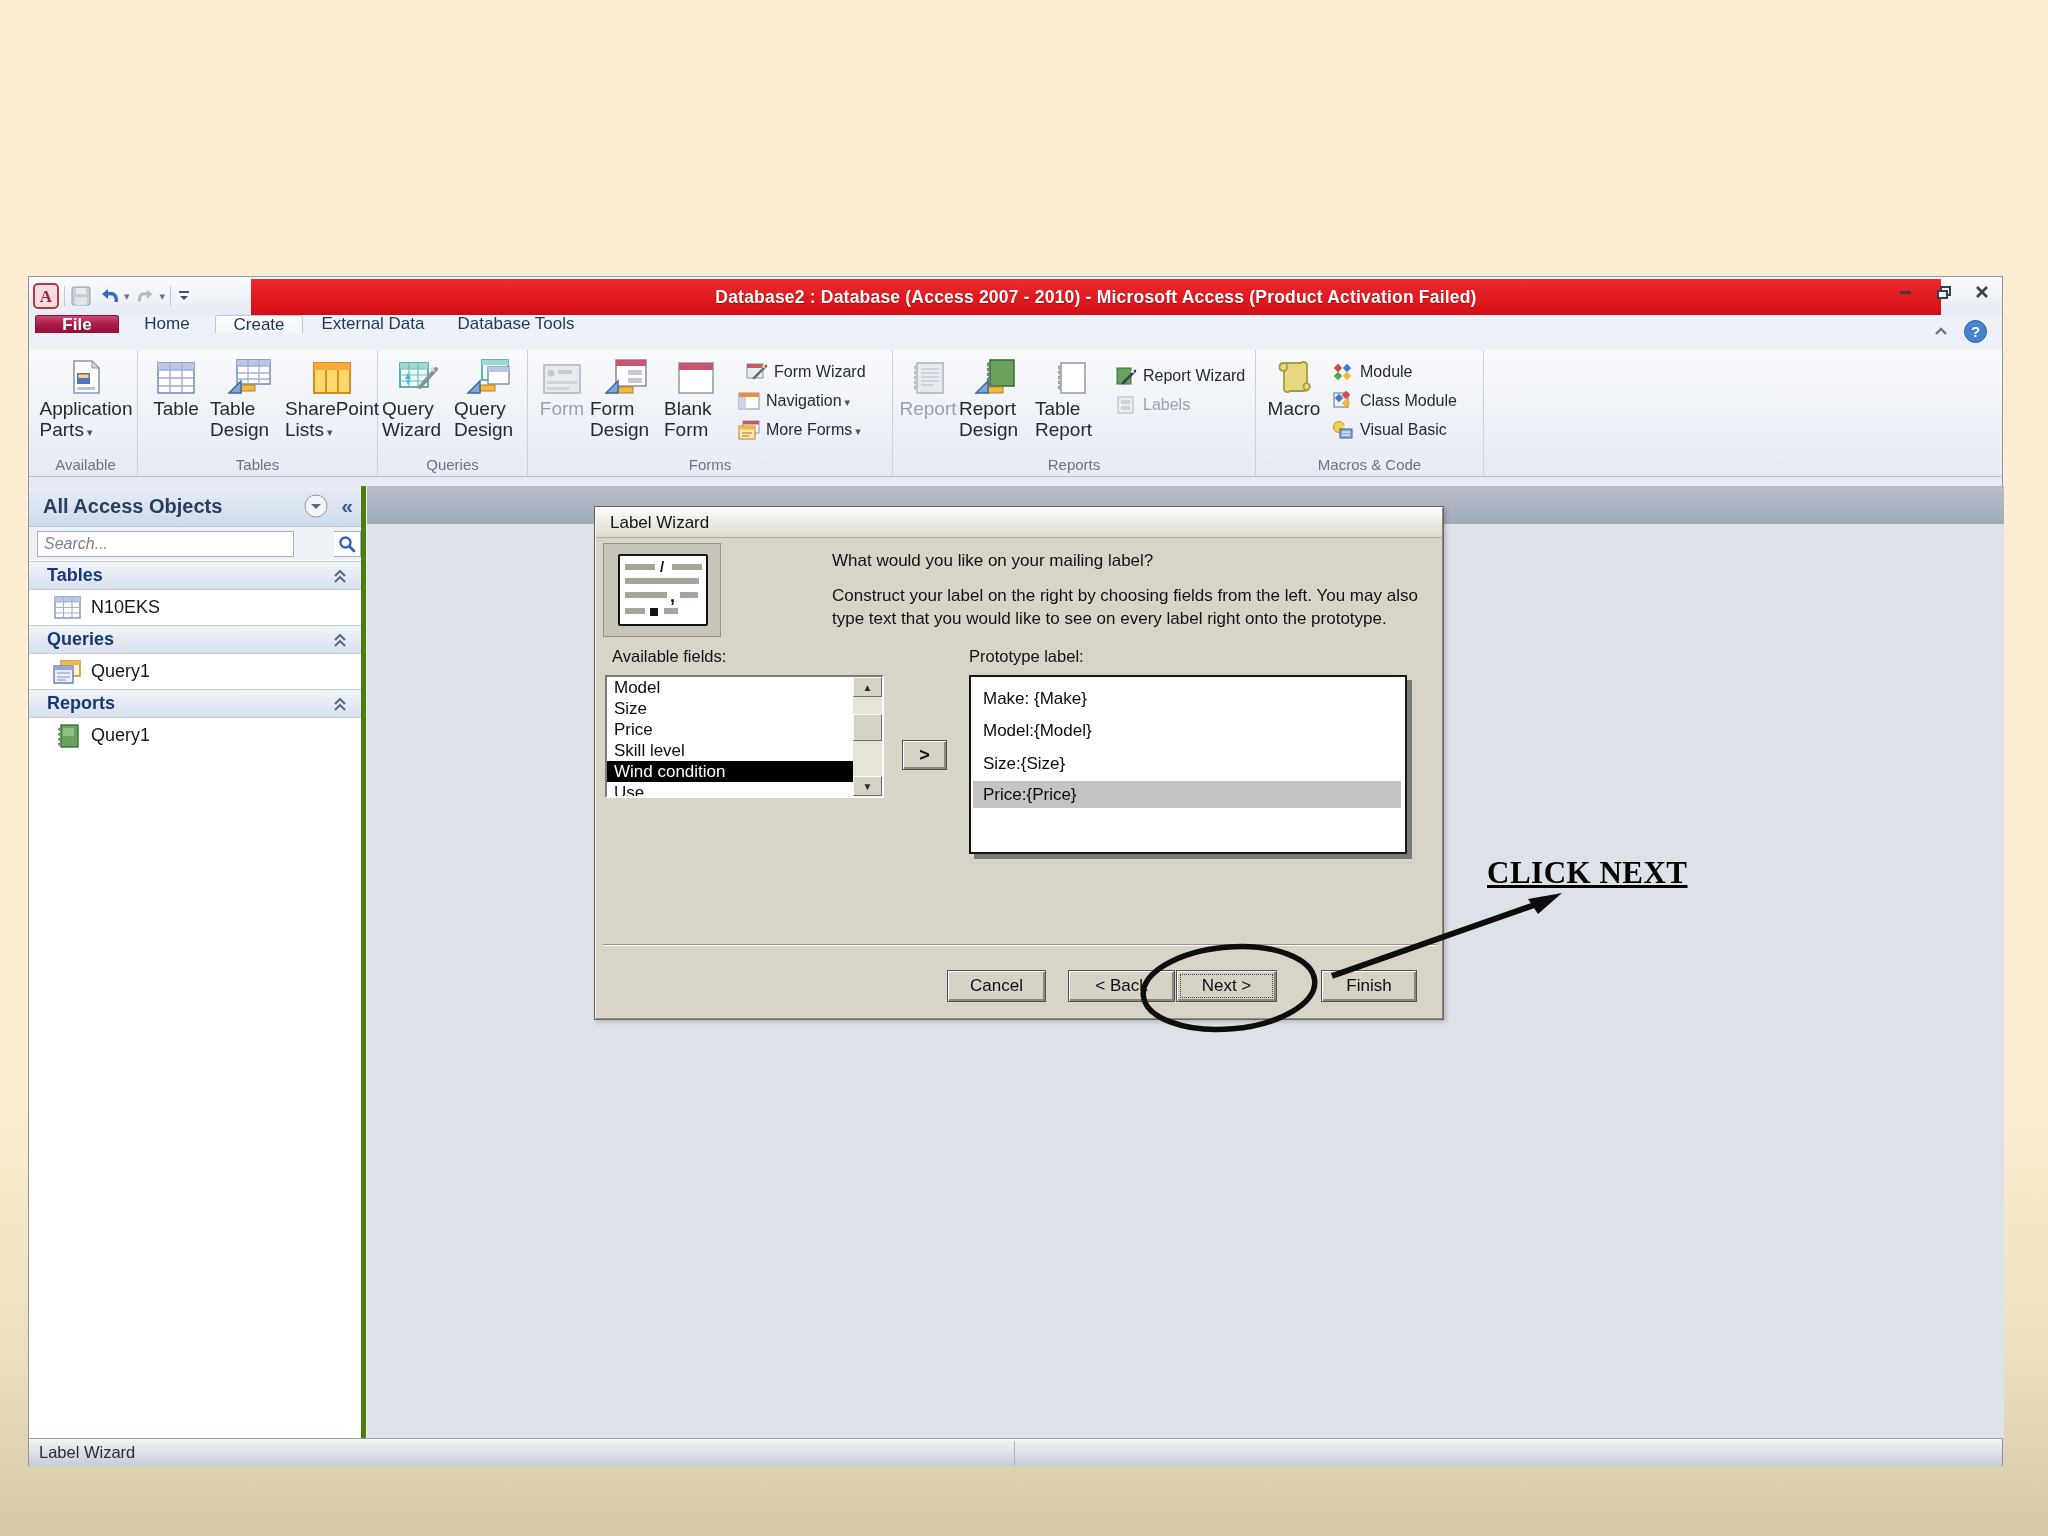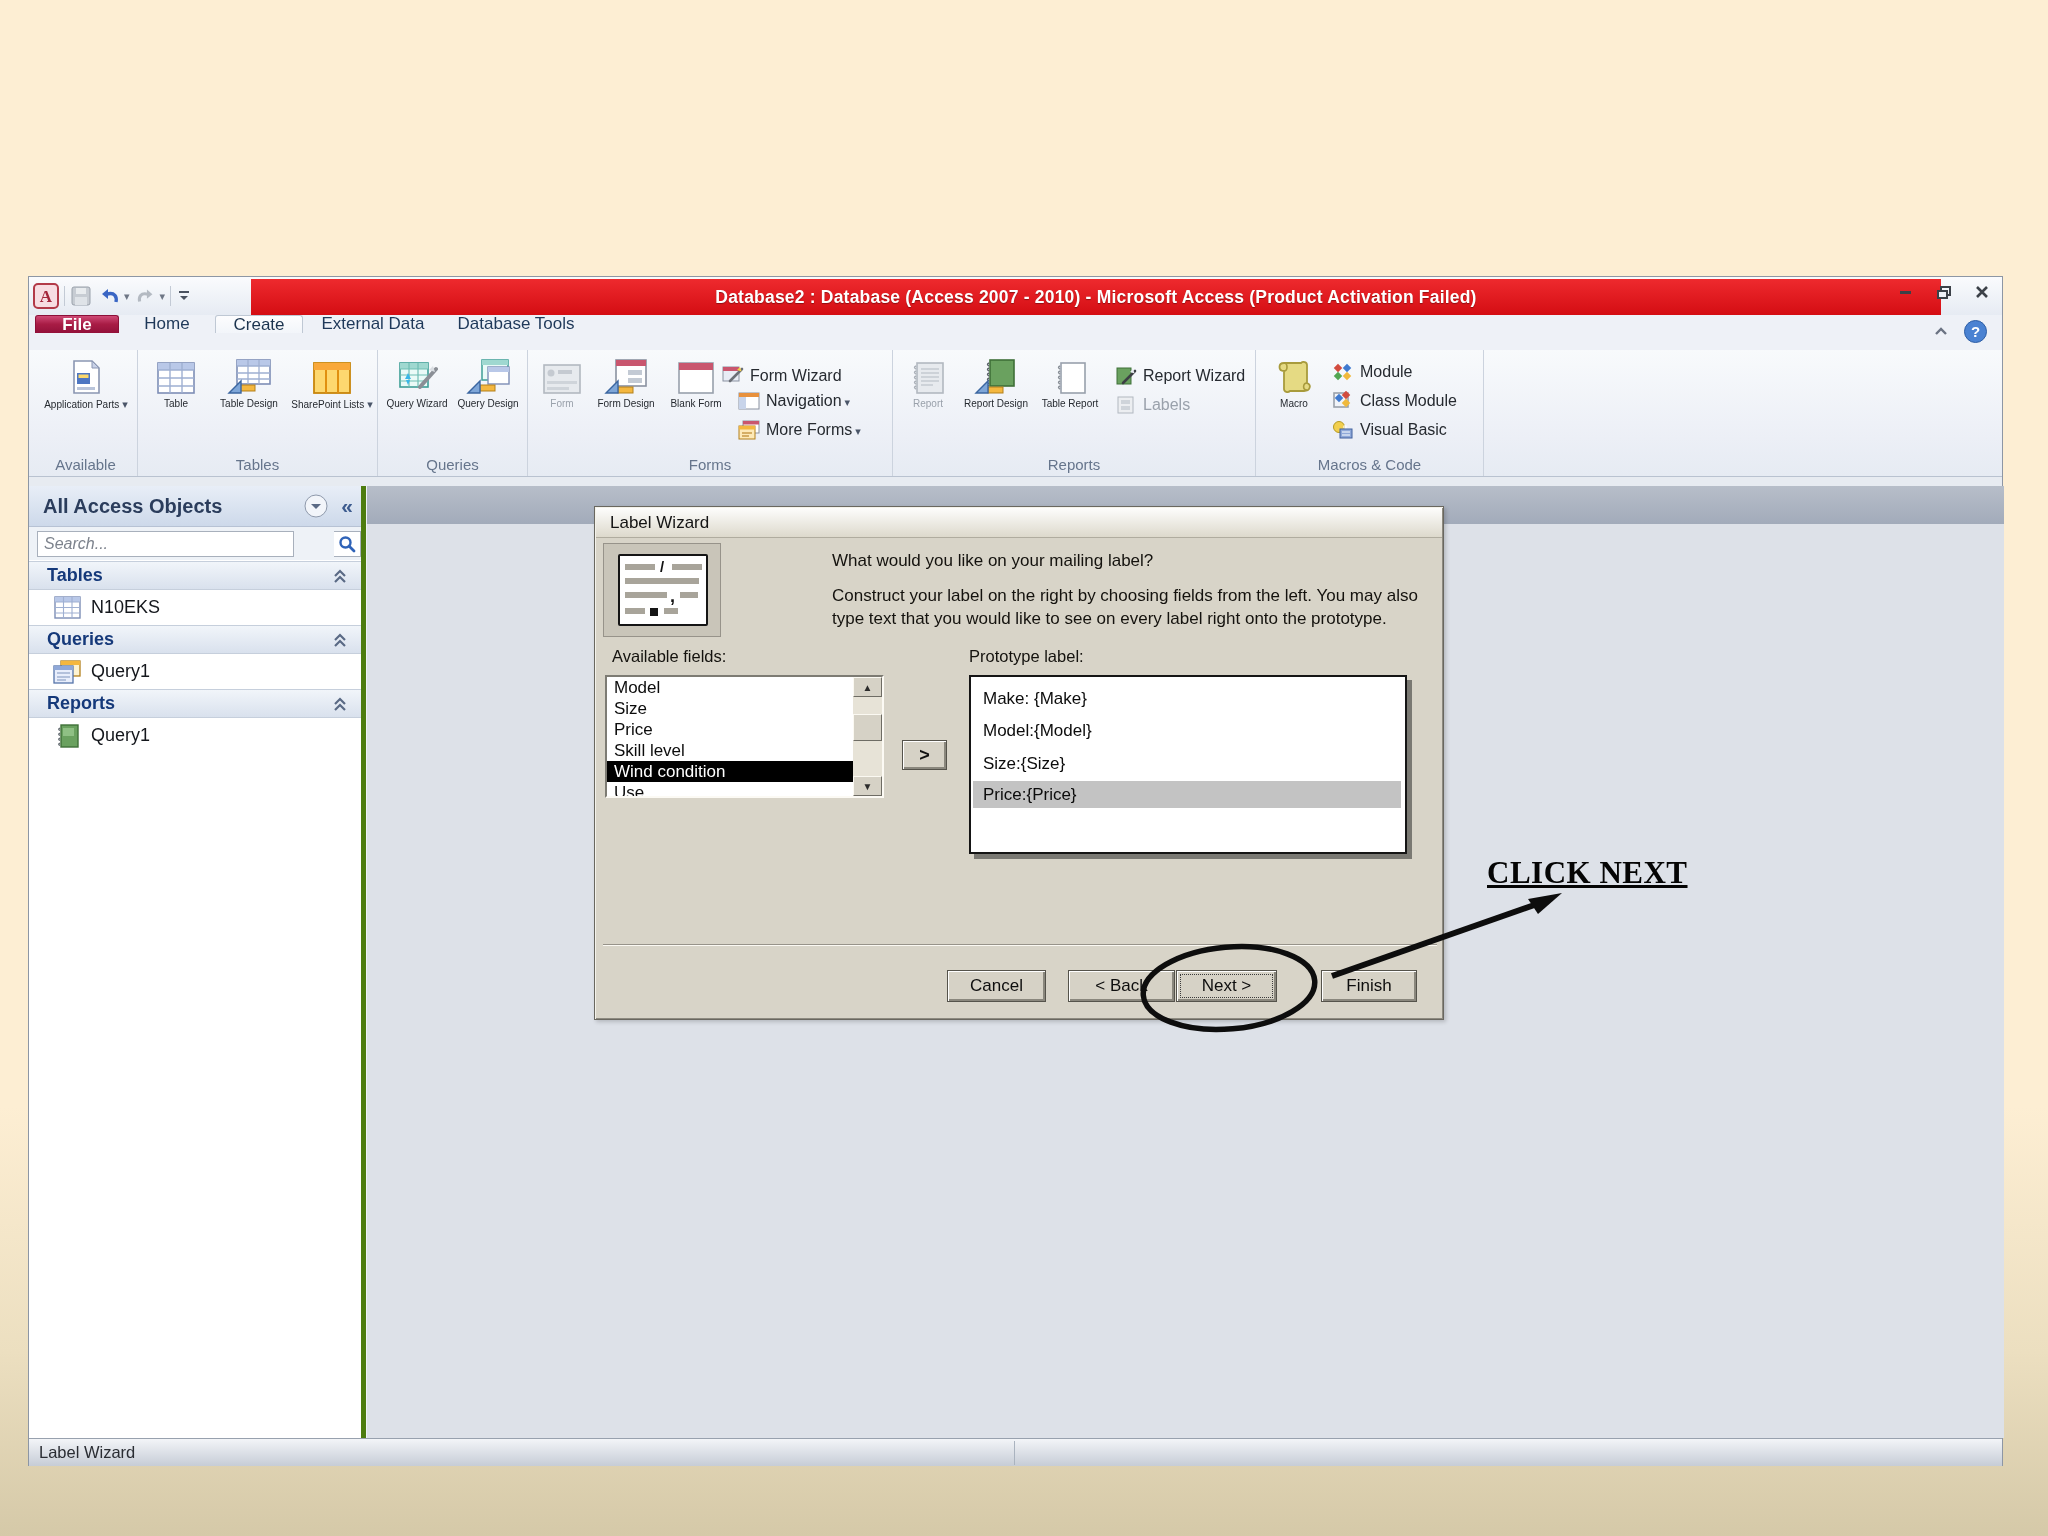--- a/index.html
+++ b/index.html
@@ -39,21 +39,21 @@
 
   
   .ribbon { position:absolute; left:0; top:73px; width:100%; height:127px;
     background:linear-gradient(#f8fafc,#eceff6 70%,#e6ebf3); border-bottom:1px solid #b9c2d0; }
   .rgroup { position:absolute; top:0; height:126px; border-right:1px solid #ccd3de; }
   .gcap { position:absolute; bottom:3px; left:0; width:100%; text-align:center;
     font-size:15px; color:#66758c; }
   .rbb { position:absolute; top:5px; display:flex; flex-direction:column; align-items:center;
     padding-top:2px; cursor:default; }
   .rbb .ric { height:38px; display:flex; align-items:flex-end; justify-content:center; }
-  .rbb .rlab { margin-top:3px; font-size:10px; line-height:1.12; color:#262a30; }
+  .rbb .rlab { margin-top:3px; font-size:19px; line-height:1.12; color:#262a30; }
   .rbb.disabled .rlab { color:#9aa1ab; }
   .rbs { position:absolute; height:27px; display:flex; align-items:center; gap:6px;
     font-size:16px; color:#262a30; cursor:default; }
   .rbs.disabled { color:#9aa1ab; }
   .dd::after { content:"▾"; font-size:11px; color:#4a5568; margin-left:3px; }
   .rbb.disabled .dd::after, .rbs.disabled::after { color:#aab0b9; }
 
   
   .sidebar { position:absolute; left:0; top:209px; width:337px; height:952px; background:#fff;
     border-right:5px solid #4d7c0f; }
@@ -355,21 +355,21 @@
         </div>
         <div class="rbb" style="left:136px;width:64px;">
           <span class="ric">
             <svg width="38" height="34" viewBox="0 0 38 34">
                 <rect x="2" y="2" width="34" height="30" fill="#fff" stroke="#98a0ac" stroke-width="1.6"></rect>
                 <rect x="2" y="2" width="34" height="7" fill="#c9566e"></rect>
               </svg>
           </span>
           <span class="rlab">Blank Form</span>
         </div>
-        <div class="rbs" style="left:194px;top:8px;align-items:flex-end;">
+        <div class="rbs" style="left:218px;top:8px;">
           <span>
             <svg width="22" height="20" viewBox="0 0 22 20">
                 <rect x="1" y="2" width="16" height="14" fill="#e8ecf5" stroke="#8a92a0"></rect>
                 <rect x="1" y="2" width="16" height="4" fill="#c9566e"></rect>
                 <path d="M8 16 L20 4" stroke="#6b6f76" stroke-width="2.6" stroke-linecap="round"></path>
                 <path d="M18 2 l1.6 4.5 -4.6 -1.5 z" fill="#f2cf4e"></path>
               </svg>
           </span>
           <span>Form Wizard</span>
         </div>

